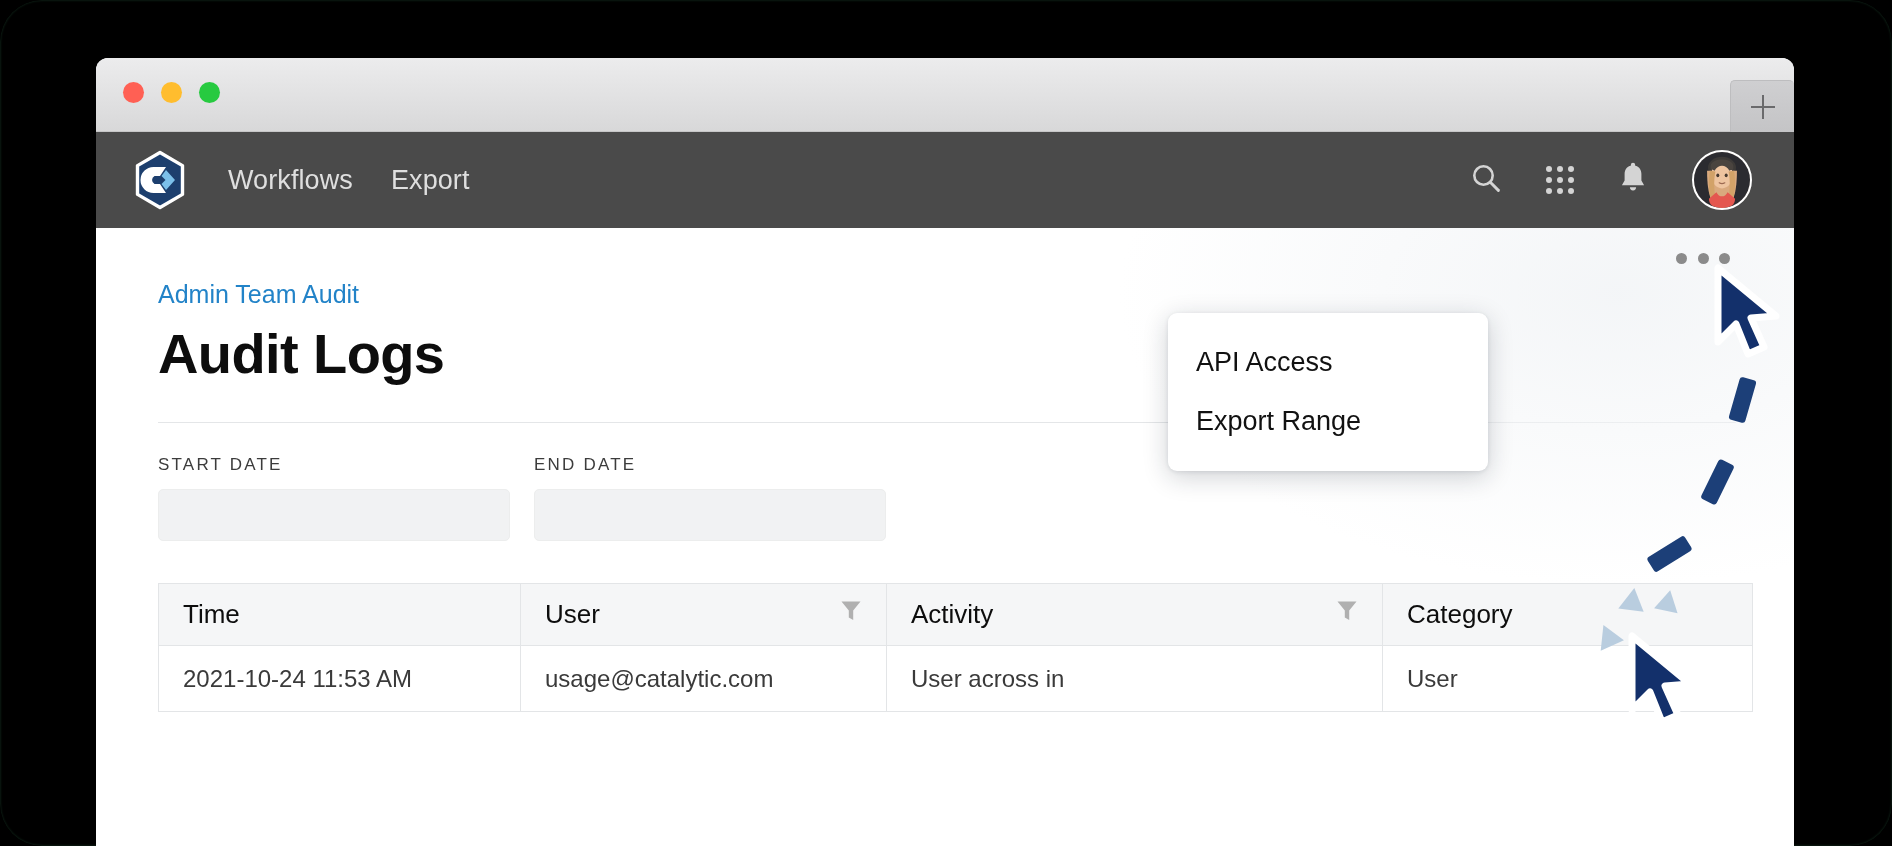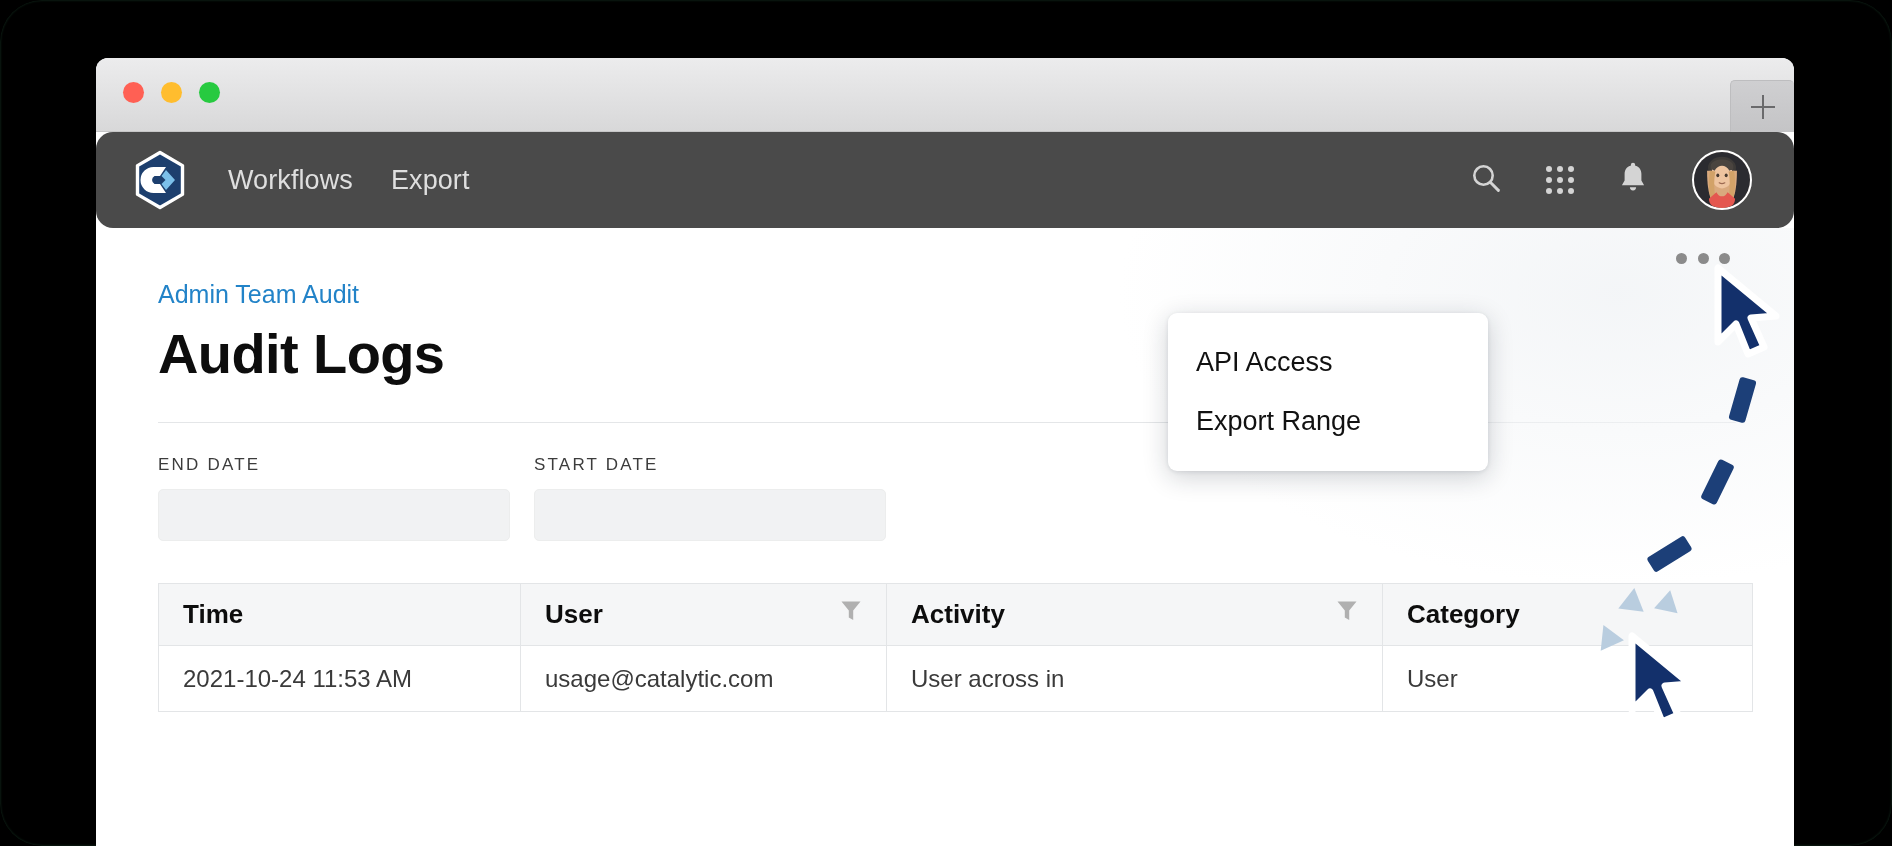--- a/index.html
+++ b/index.html
@@ -91,21 +91,20 @@
   #new-tab-button .plus::before { left: 0; top: 11px; width: 24px; height: 2.5px; }
   #new-tab-button .plus::after  { top: 0; left: 11px; height: 24px; width: 2.5px; }
 
   
   #app-navbar {
     height: 96px;
     background: #4a4a4a;
     display: flex;
     align-items: center;
     padding: 0 42px 0 34px;
-    border-radius: 17px;
   }
   #brand-logo { width: 60px; height: 60px; flex: 0 0 auto; }
   #nav-links {
     display: flex;
     align-items: center;
     gap: 38px;
     margin-left: 38px;
   }
   .nav-link {
     color: #dfdfdf;
@@ -215,21 +214,21 @@
   }
   #audit-table th, #audit-table td {
     border: 1px solid #e3e5e7;
     text-align: left;
   }
   #audit-table thead th {
     background: #f5f6f7;
     height: 62px;
     padding: 0 24px;
     font-size: 26px;
-    font-weight: bold;
+    font-weight: normal;
     color: #0d0d0d;
     white-space: nowrap;
     overflow: hidden;
   }
   #audit-table thead th .th-inner {
     display: flex;
     align-items: center;
     justify-content: space-between;
     gap: 10px;
   }
@@ -419,25 +418,25 @@
       <div>
         <span id="breadcrumb">Admin Team Audit</span>
       </div>
 
       <h1 id="page-title">Audit Logs</h1>
 
       <div id="content-divider"></div>
 
       <div id="date-filters">
         <div>
-          <div class="field-label">END DATE</div>
+          <div class="field-label">START DATE</div>
           <input class="date-input" type="text" value="" placeholder="" style="">
         </div>
         <div>
-          <div class="field-label">START DATE</div>
+          <div class="field-label">END DATE</div>
           <input class="date-input" type="text" value="" placeholder="" style="">
         </div>
       </div>
 
       <table id="audit-table">
         <thead>
           <tr>
             <th class="col-time">
               <div class="th-inner">
                 <span>Time</span>

